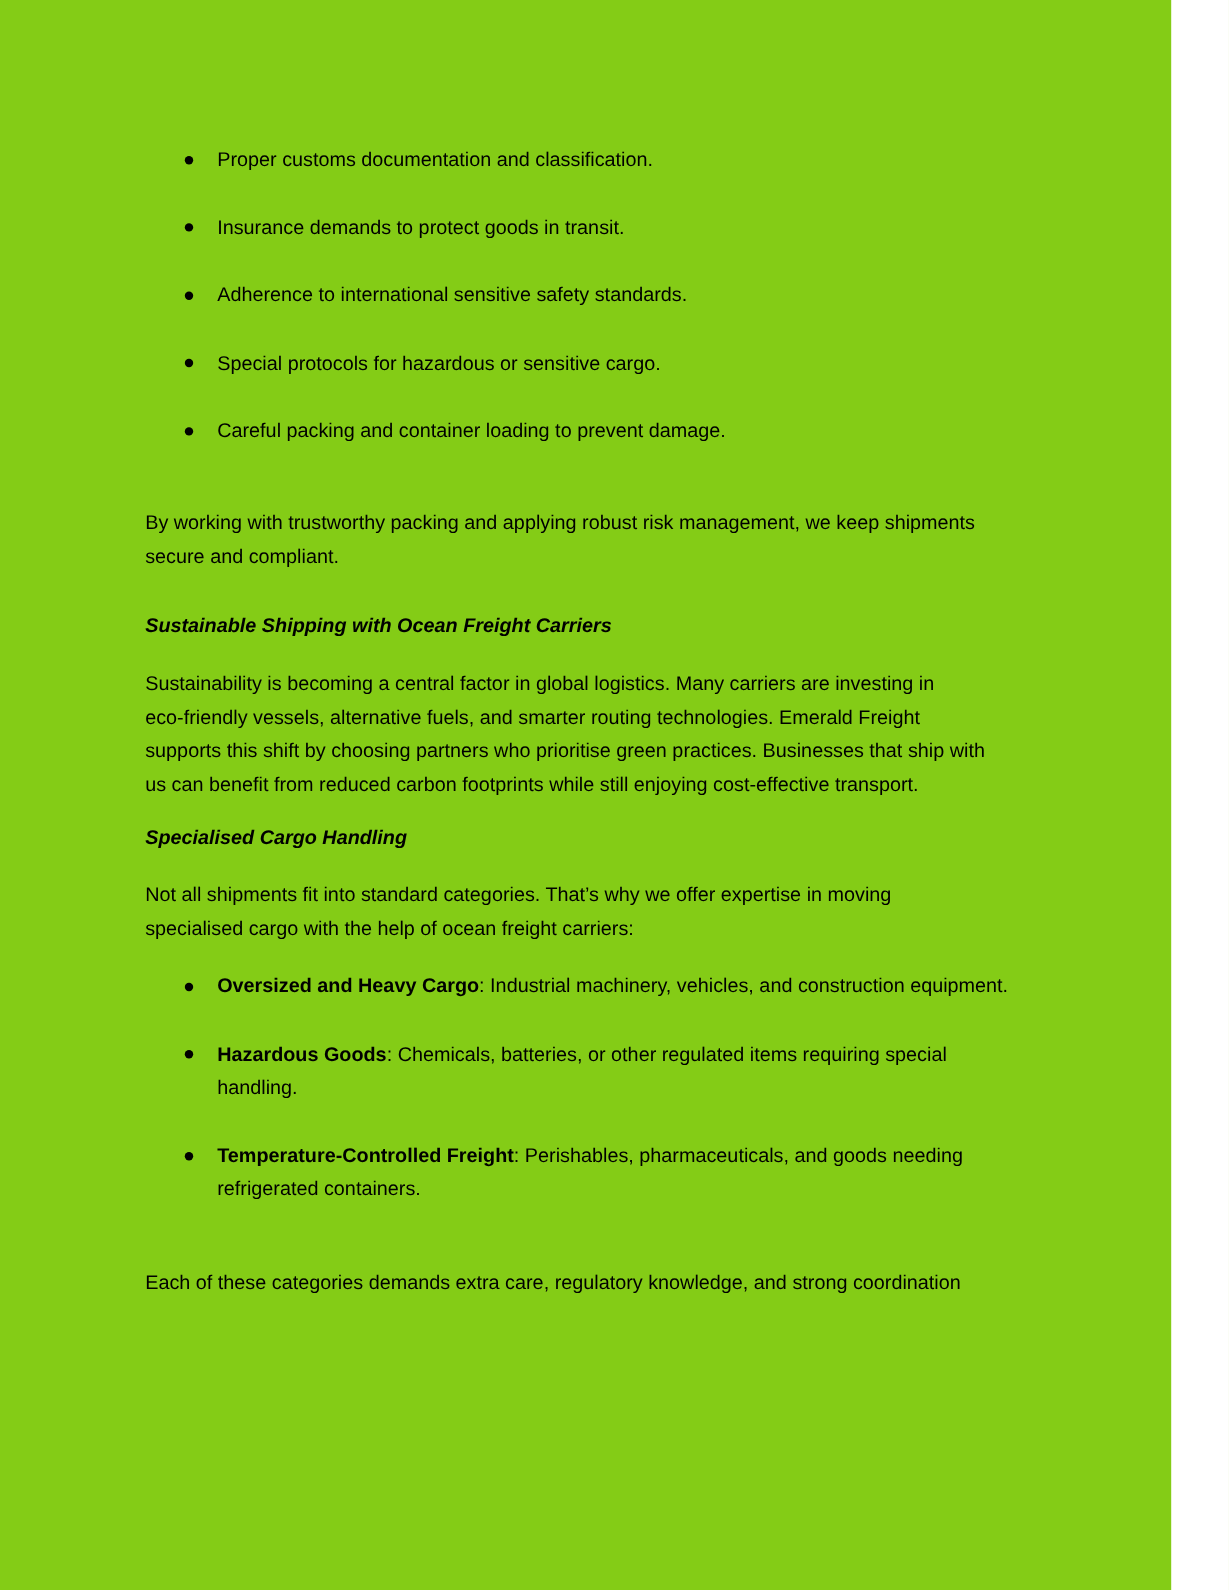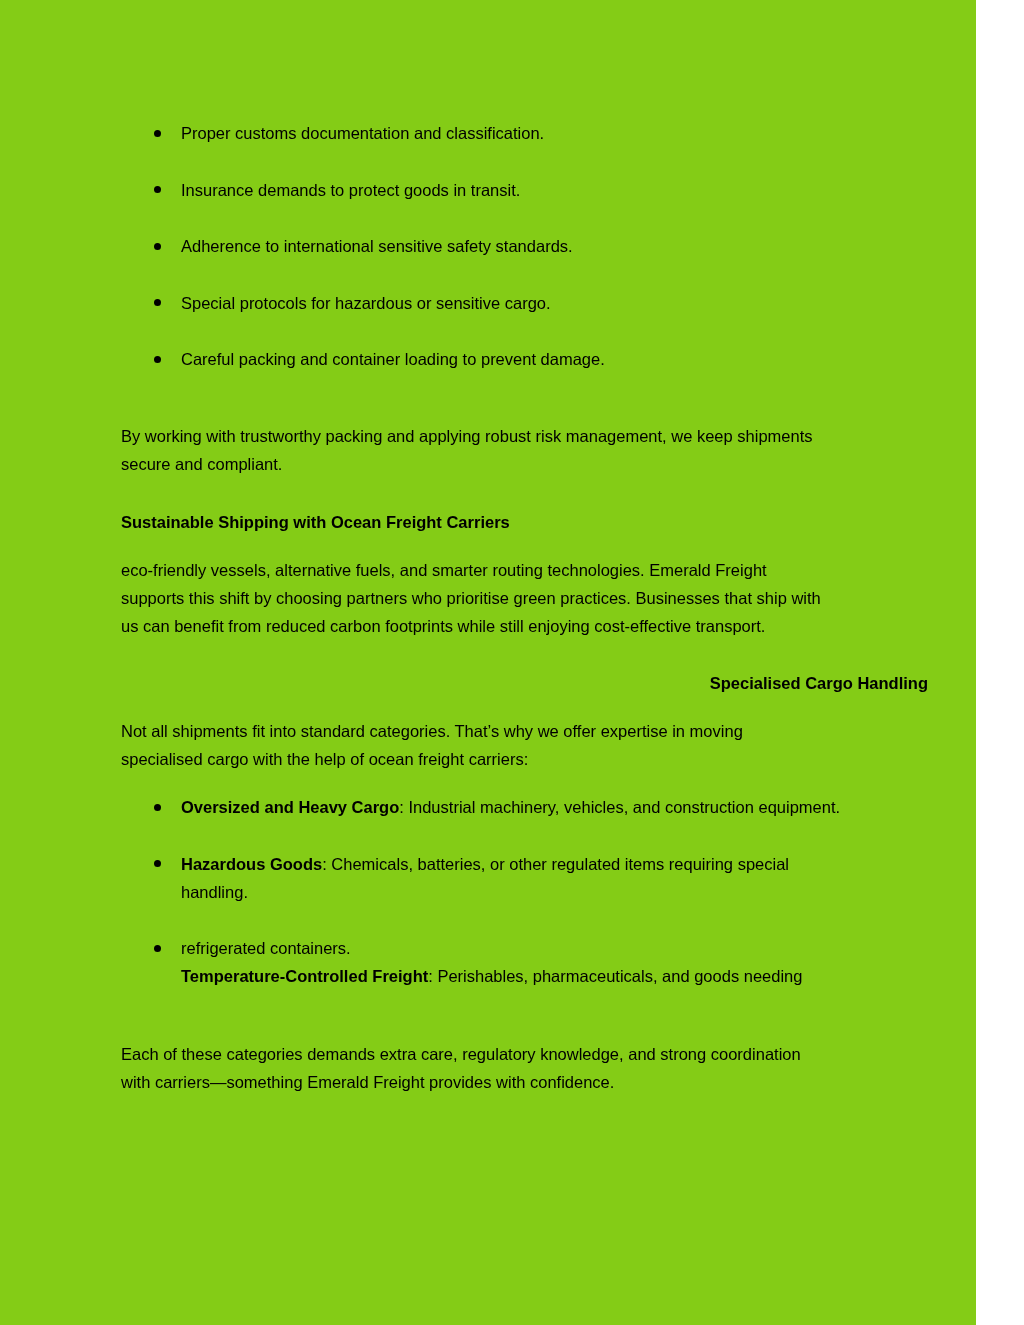--- a/index.html
+++ b/index.html
@@ -45,25 +45,26 @@
   .line {
     display: block;
     white-space: nowrap;
   }
   .para { margin: 0; }
   .heading {
     margin: 0;
     font-size: 16.5px;
     line-height: 28px;
     font-weight: bold;
+    font-style: italic;
   }
   .b { font-weight: bold; }
   .mt20 { margin-top: 20px; }
   .mt30 { margin-top: 30px; }
-  .mt31 { margin-top: 29px; text-align: right; }
+  .mt31 { margin-top: 16px; }
   .mt49 { margin-top: 49px; }
   .mt50 { margin-top: 50px; }
 </style>
 </head>
 <body>
 
 <div class="page">
 
   <ul class="list list-risk">
     <li class="li">
@@ -89,20 +90,21 @@
   </ul>
 
   <p class="para mt49">
     <span class="line">By working with trustworthy packing and applying robust risk management, we keep shipments</span>
     <span class="line">secure and compliant.</span>
   </p>
 
   <h2 class="heading mt30">Sustainable Shipping with Ocean Freight Carriers</h2>
 
   <p class="para mt20">
+    <span class="line">Sustainability is becoming a central factor in global logistics. Many carriers are investing in</span>
     <span class="line">eco-friendly vessels, alternative fuels, and smarter routing technologies. Emerald Freight</span>
     <span class="line">supports this shift by choosing partners who prioritise green practices. Businesses that ship with</span>
     <span class="line">us can benefit from reduced carbon footprints while still enjoying cost-effective transport.</span>
   </p>
 
   <h2 class="heading mt31">Specialised Cargo Handling</h2>
 
   <p class="para mt20">
     <span class="line">Not all shipments fit into standard categories. That’s why we offer expertise in moving</span>
     <span class="line">specialised cargo with the help of ocean freight carriers:</span>
@@ -113,23 +115,22 @@
       <span class="dot"></span>
       <span class="line"><span class="b">Oversized and Heavy Cargo</span><span>: Industrial machinery, vehicles, and construction equipment.</span></span>
     </li>
     <li class="li">
       <span class="dot"></span>
       <span class="line"><span class="b">Hazardous Goods</span><span>: Chemicals, batteries, or other regulated items requiring special</span></span>
       <span class="line">handling.</span>
     </li>
     <li class="li">
       <span class="dot"></span>
+      <span class="line"><span class="b">Temperature-Controlled Freight</span><span>: Perishables, pharmaceuticals, and goods needing</span></span>
       <span class="line">refrigerated containers.</span>
-      <span class="line"><span class="b">Temperature-Controlled Freight</span><span>: Perishables, pharmaceuticals, and goods needing</span></span>
     </li>
   </ul>
 
   <p class="para mt50">
     <span class="line">Each of these categories demands extra care, regulatory knowledge, and strong coordination</span>
-    <span class="line">with carriers—something Emerald Freight provides with confidence.</span>
   </p>
 
 </div>
 
 </body></html>

